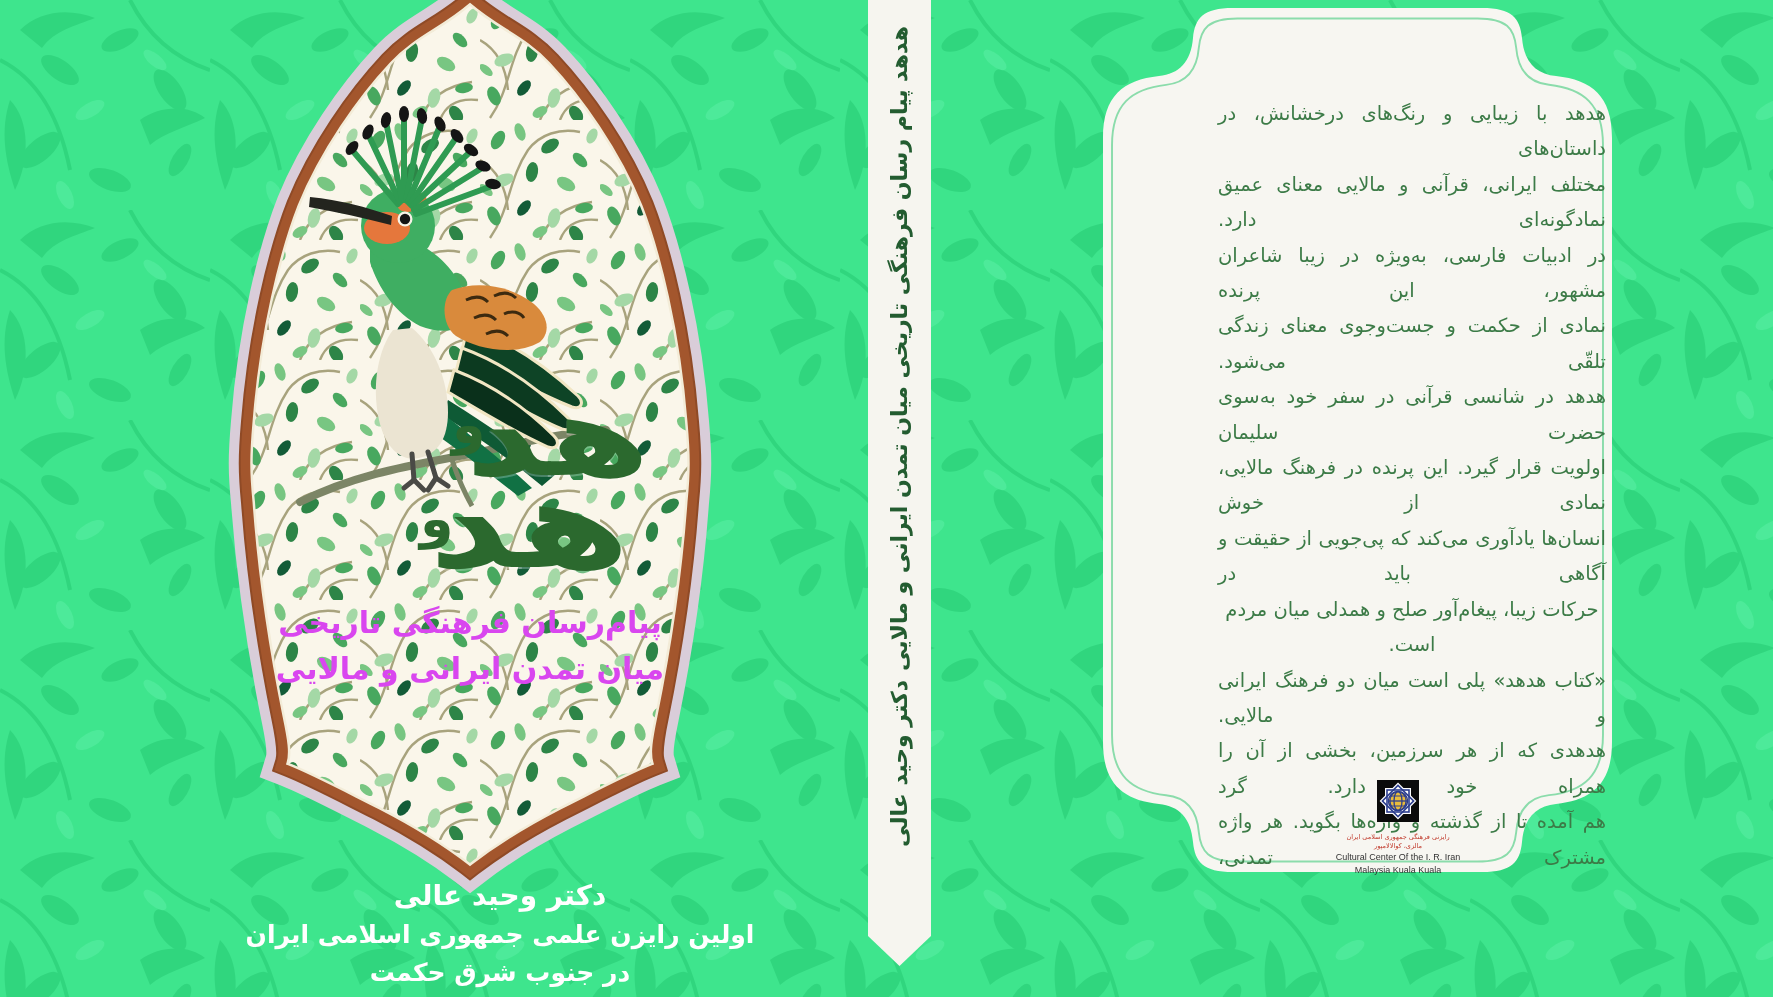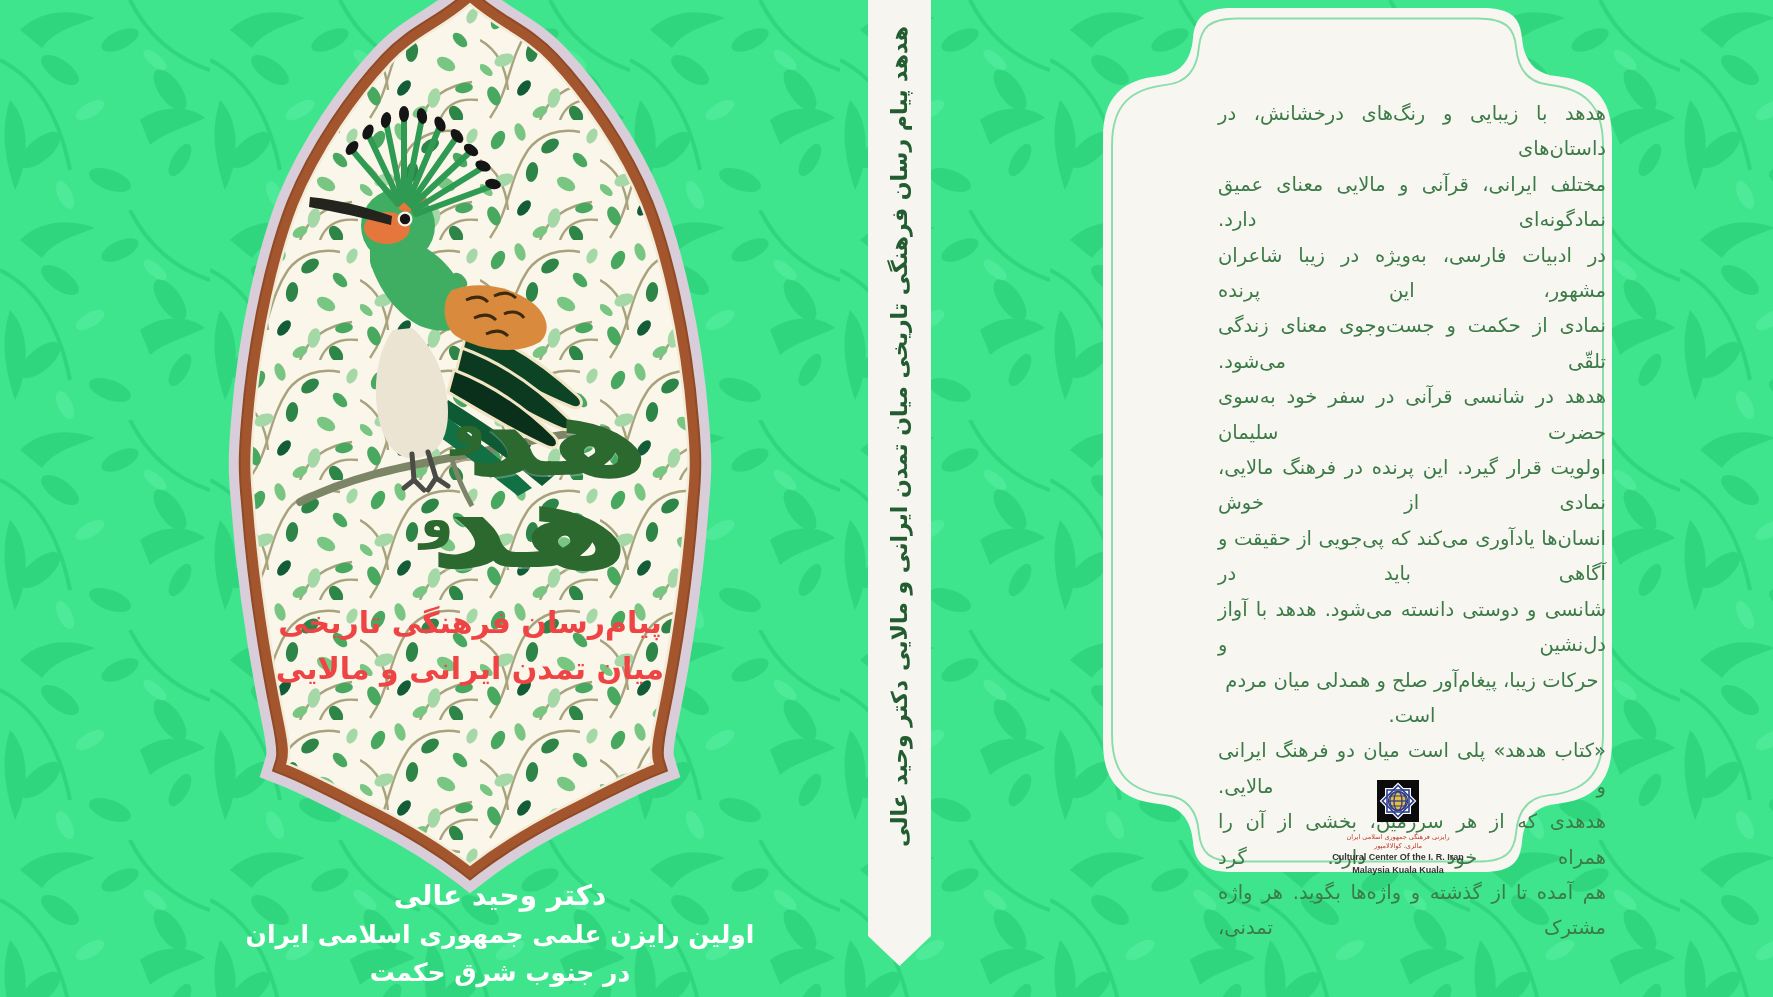--- a/index.html
+++ b/index.html
@@ -14,21 +14,21 @@
   .title-row{
     position:absolute;color:#2b692e;font-weight:bold;line-height:1;
     direction:rtl;transform:scaleX(1.32);transform-origin:right center;
     text-shadow:0 2px 0 rgba(255,255,255,.25);
   }
   .title-vav{
     position:absolute;color:#2b692e;font-weight:bold;line-height:1;direction:rtl;
   }
   .subtitle{
     position:absolute;left:275px;top:600px;width:390px;direction:rtl;
-    text-align:center;color:#ef4444;font-weight:bold;font-size:30px;line-height:46px;
+    text-align:center;color:#d946ef;font-weight:bold;font-size:30px;line-height:46px;
   }
   .author-block{
     position:absolute;left:220px;top:876px;width:560px;direction:rtl;text-align:center;
     color:#ffffff;font-weight:bold;
   }
   .author-block .a1{font-size:28px;line-height:40px;}
   .author-block .a2{font-size:25px;line-height:38px;}
   .author-block .a3{font-size:25px;line-height:37px;}
 
   
@@ -46,21 +46,21 @@
     position:absolute;left:1218px;top:96px;width:388px;direction:rtl;
     color:#3c7b47;font-size:19.5px;line-height:35.4px;
   }
   .back-text .bl{text-align:justify;text-align-last:justify;}
   .back-text .bl.center{text-align:center;text-align-last:center;}
 
   .publisher{
     position:absolute;left:1302px;top:833px;width:192px;text-align:center;z-index:3;
   }
   .publisher .fa{direction:rtl;color:#c0392b;font-size:6.5px;line-height:9px;}
-  .publisher .en{color:#333;font-family:"Liberation Sans",sans-serif;font-size:9px;line-height:13px;font-weight:bold;}
+  .publisher .en{color:#333;font-family:"Liberation Sans",sans-serif;font-size:9px;line-height:13px;font-weight:normal;}
   .logo-wrap{position:absolute;left:1377px;top:780px;z-index:3;}
 </style>
 </head>
 <body>
 
 <div class="cover">
 
   <svg class="stage" width="1773" height="997" viewBox="0 0 1773 997">
     <defs>
       <pattern id="bgLeaves" width="210" height="210" patternUnits="userSpaceOnUse">
@@ -246,21 +246,20 @@
   <div class="spine-rot author">دکتر وحید عالی</div>
 
   <div class="back-text">
     <div class="bl">هدهد با زیبایی و رنگ‌های درخشانش، در داستان‌های</div>
     <div class="bl">مختلف ایرانی، قرآنی و مالایی معنای عمیق نمادگونه‌ای دارد.</div>
     <div class="bl">در ادبیات فارسی، به‌ویژه در زیبا شاعران مشهور، این پرنده</div>
     <div class="bl">نمادی از حکمت و جست‌وجوی معنای زندگی تلقّی می‌شود.</div>
     <div class="bl">هدهد در شانسی قرآنی در سفر خود به‌سوی حضرت سلیمان</div>
     <div class="bl">اولویت قرار گیرد. این پرنده در فرهنگ مالایی، نمادی از خوش</div>
     <div class="bl">انسان‌ها یادآوری می‌کند که پی‌جویی از حقیقت و آگاهی باید در</div>
-    <div class="bl">شانسی و دوستی دانسته می‌شود. هدهد با آواز دل‌نشین و</div>
     <div class="bl center">حرکات زیبا، پیغام‌آور صلح و همدلی میان مردم است.</div>
     <div class="bl">«کتاب هدهد» پلی است میان دو فرهنگ ایرانی و مالایی.</div>
     <div class="bl">هدهدی که از هر سرزمین، بخشی از آن را همراه خود دارد. گرد</div>
     <div class="bl">هم آمده تا از گذشته و واژه‌ها بگوید. هر واژه مشترک تمدنی،</div>
 
   </div>
 
   <div class="logo-wrap">
     <svg width="42" height="42" viewBox="0 0 42 42">
       <rect x="0" y="0" width="42" height="42" fill="#0b0b0b"></rect>

